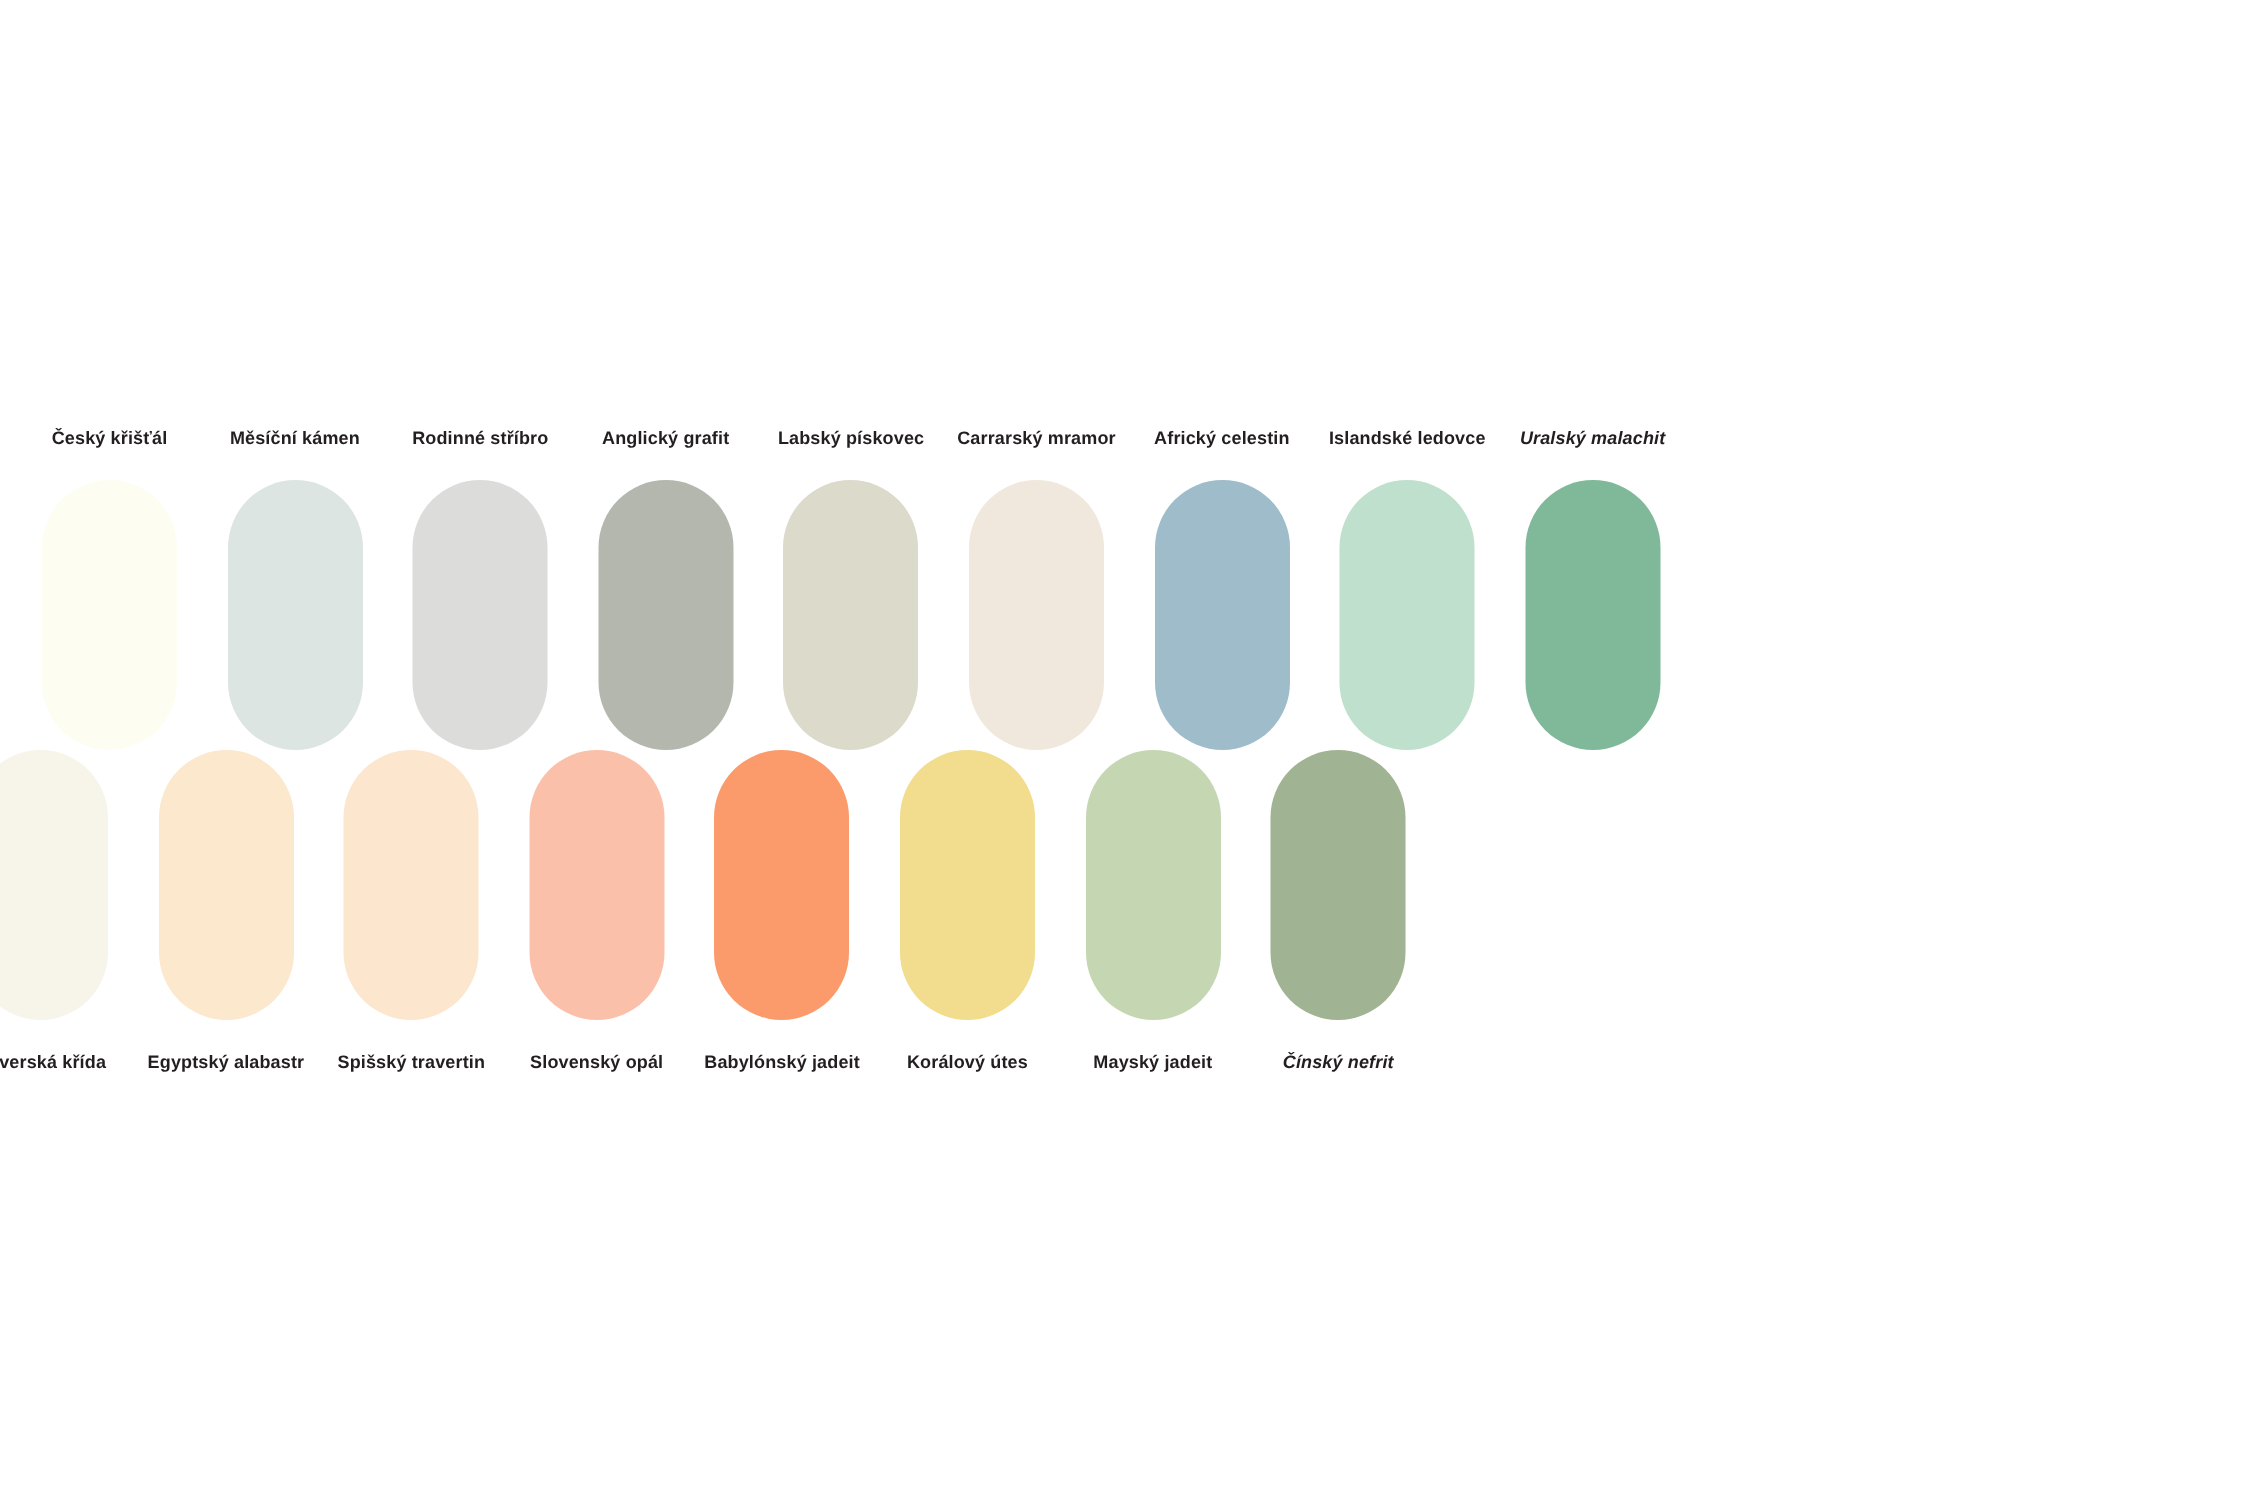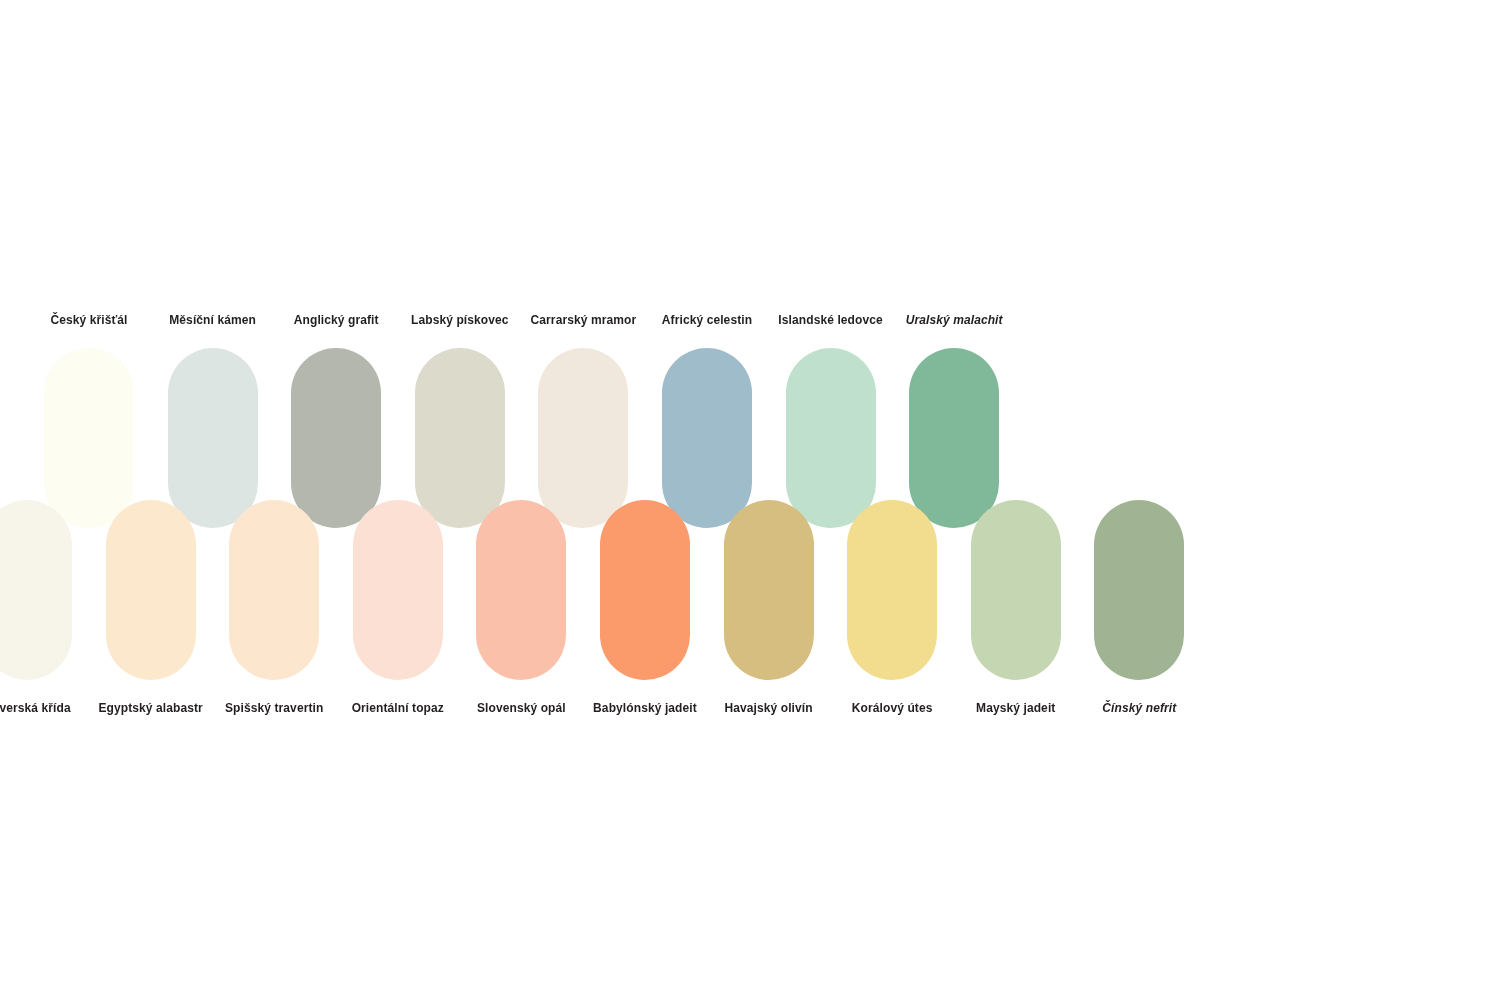--- a/index.html
+++ b/index.html
@@ -22,24 +22,23 @@
   }
 
   
   .swatch-row {
     position: absolute;
     display: flex;
     align-items: flex-start;
   }
 
   #row-top {
-    left: 44px;
+    left: 28px;
     top: 286px;
     width: 1412px;
-    margin-top: 28px;
   }
 
   #row-bottom {
     left: -18px;
     top: 500px;
     width: 1412px;
   }
 
   
   .swatch-cell {
@@ -93,20 +92,24 @@
   <div class="swatch-row" id="row-top">
       <div class="swatch-cell">
         <div class="swatch-label">Český křišťál</div>
         <div class="swatch-chip" style="background: rgb(253, 253, 242);"></div>
       </div>
       <div class="swatch-cell">
         <div class="swatch-label">Měsíční kámen</div>
         <div class="swatch-chip" style="background: rgb(221, 229, 226);"></div>
       </div>
       <div class="swatch-cell">
+        <div class="swatch-label">Rodinné stříbro</div>
+        <div class="swatch-chip" style="background: rgb(220, 220, 218);"></div>
+      </div>
+      <div class="swatch-cell">
         <div class="swatch-label">Anglický grafit</div>
         <div class="swatch-chip" style="background: rgb(180, 183, 173);"></div>
       </div>
       <div class="swatch-cell">
         <div class="swatch-label">Labský pískovec</div>
         <div class="swatch-chip" style="background: rgb(220, 218, 203);"></div>
       </div>
       <div class="swatch-cell">
         <div class="swatch-label">Carrarský mramor</div>
         <div class="swatch-chip" style="background: rgb(241, 232, 221);"></div>
@@ -131,34 +134,26 @@
       </div>
       <div class="swatch-cell">
         <div class="swatch-label">Egyptský alabastr</div>
         <div class="swatch-chip" style="background: rgb(251, 232, 205);"></div>
       </div>
       <div class="swatch-cell">
         <div class="swatch-label">Spišský travertin</div>
         <div class="swatch-chip" style="background: rgb(252, 230, 206);"></div>
       </div>
       <div class="swatch-cell">
-        <div class="swatch-label">Orientální topaz</div>
-        <div class="swatch-chip" style="background: rgb(252, 224, 212);"></div>
-      </div>
-      <div class="swatch-cell">
         <div class="swatch-label">Slovenský opál</div>
         <div class="swatch-chip" style="background: rgb(251, 192, 170);"></div>
       </div>
       <div class="swatch-cell">
         <div class="swatch-label">Babylónský jadeit</div>
         <div class="swatch-chip" style="background: rgb(251, 154, 107);"></div>
-      </div>
-      <div class="swatch-cell">
-        <div class="swatch-label">Havajský olivín</div>
-        <div class="swatch-chip" style="background: rgb(214, 190, 128);"></div>
       </div>
       <div class="swatch-cell">
         <div class="swatch-label">Korálový útes</div>
         <div class="swatch-chip" style="background: rgb(242, 220, 142);"></div>
       </div>
       <div class="swatch-cell">
         <div class="swatch-label">Mayský jadeit</div>
         <div class="swatch-chip" style="background: rgb(197, 215, 178);"></div>
       </div>
       <div class="swatch-cell">

